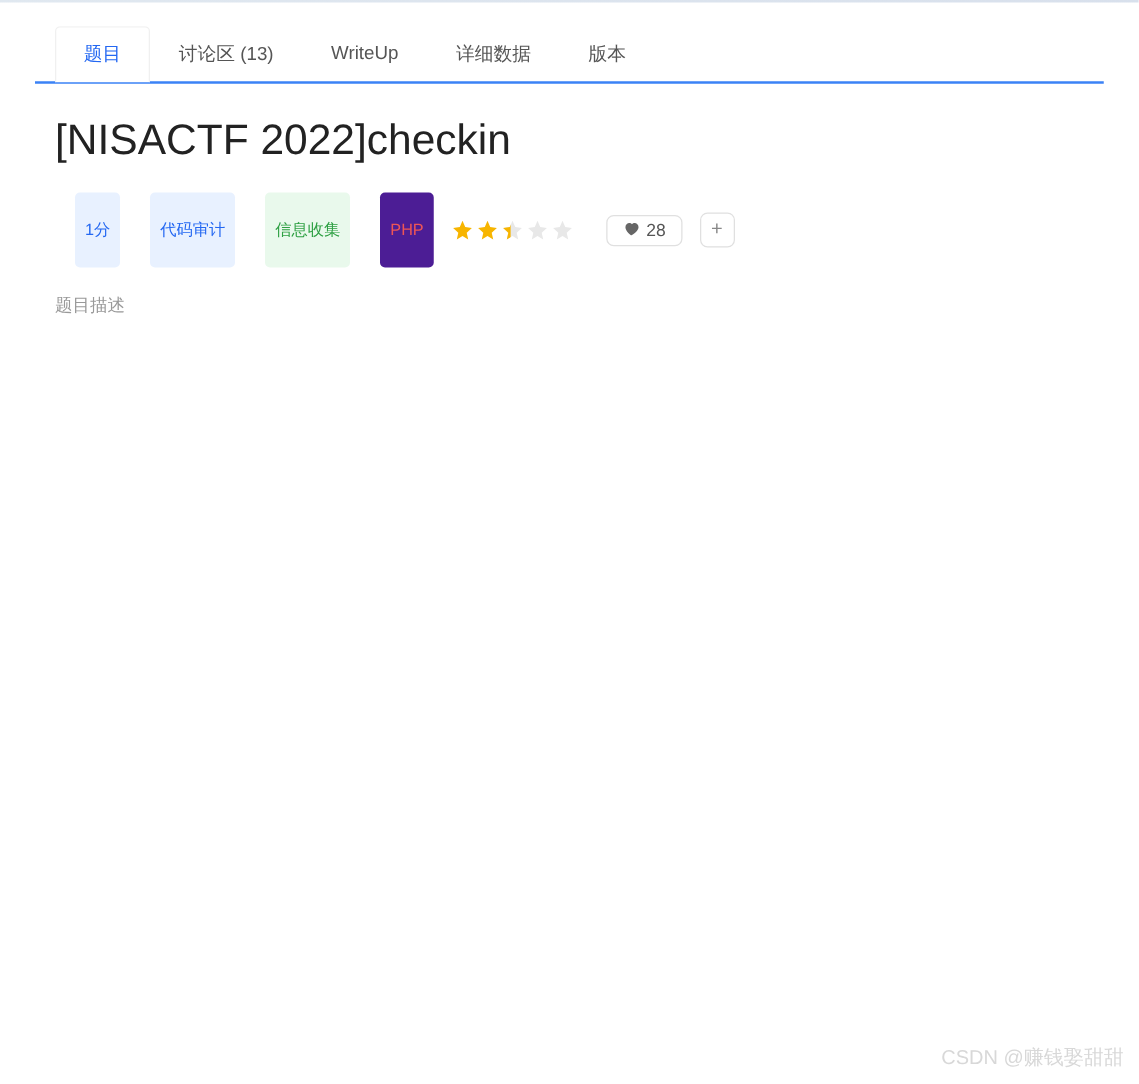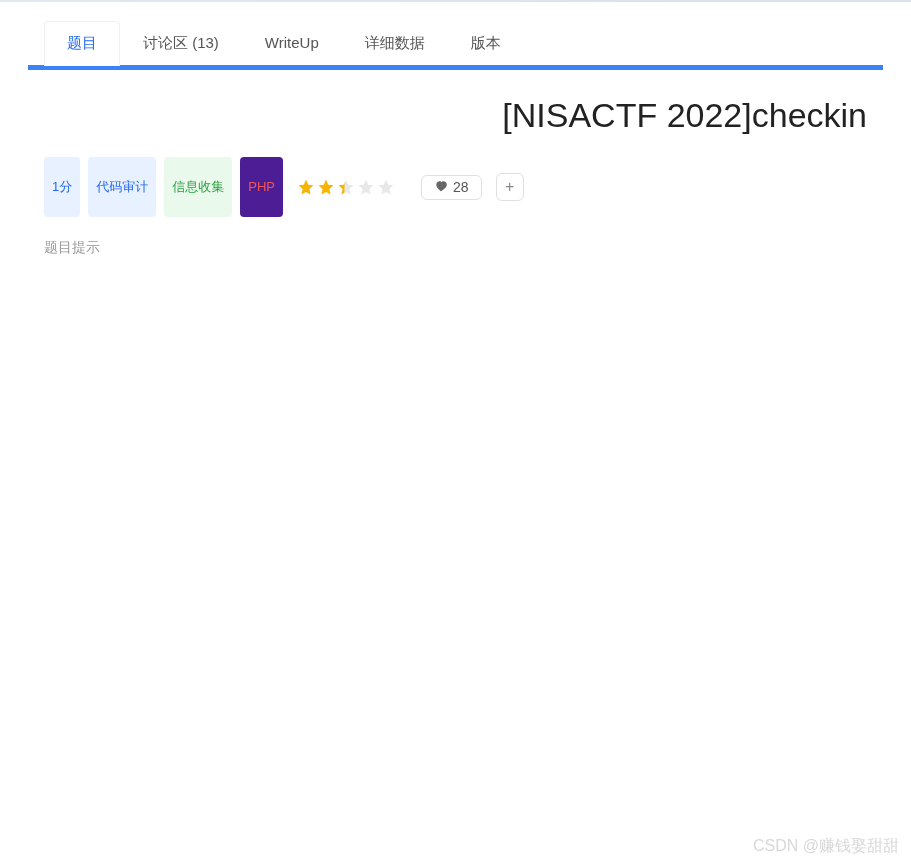--- a/index.html
+++ b/index.html
@@ -16,21 +16,21 @@
       padding-top: 4px;
     }
     .top-border {
       height: 2px;
       background: linear-gradient(to right, #e0e8f0 0%, #d8e0ec 100%);
       position: absolute;
       top: 0; left: 0; right: 0;
     }
     .tabs {
       display: flex;
-      border-bottom: 5px solid #3b82f6;
+      border-bottom: 2px solid #3b82f6;
       padding-left: 16px;
       gap: 0;
       margin-top: 16px;
     }
     .tab {
       padding: 12px 22px;
       font-size: 15px;
       color: #555;
       cursor: pointer;
       border: 1px solid transparent;
@@ -43,35 +43,35 @@
       border-color: #f0f0f0;
       border-bottom: 1px solid #fff;
       background: #fff;
       border-radius: 4px 4px 0 0;
     }
     .title {
       font-size: 34px;
       font-weight: 500;
       color: #222;
       margin: 26px 16px 22px 16px;
-      text-align: right;
     }
     .meta-row {
       display: flex;
       align-items: center;
       gap: 8px;
       padding-left: 16px;
       margin-bottom: 22px;
     }
     .tag {
       display: inline-block;
       padding: 20px 8px;
       border-radius: 4px;
       font-size: 13px;
       line-height: 20px;
+      margin-left: 16px;
     }
     .tag-score { background: #e8f1ff; color: #2468f2; }
     .tag-code { background: #e8f1ff; color: #2468f2; }
     .tag-info { background: #e9f9ec; color: #2ea043; }
     .tag-php { background: #4c1d95; color: #e55; }
     .stars {
       display: flex;
       margin-left: 6px;
       gap: 2px;
       align-items: center;
@@ -258,18 +258,18 @@
       <span>
         <svg viewBox="0 0 24 24" width="14" height="14">
             <path fill="#666" d="M12 21s-8-5.3-8-11.2C4 6.6 6.5 4 9.5 4c1.7 0 3 .9 3.5 1.7C13.5 4.9 14.8 4 16.5 4 19.5 4 22 6.6 22 9.8 22 15.7 12 21 12 21z"></path>
           </svg>
       </span>
       <span>28</span>
     </button>
     <button class="plus-btn">+</button>
   </div>
 
-  <div class="section-label">题目提示</div>
+  <div class="section-label">题目描述</div>
 
 
 </div>
 
 <div class="watermark">CSDN @赚钱娶甜甜</div>
 
 </body></html>

